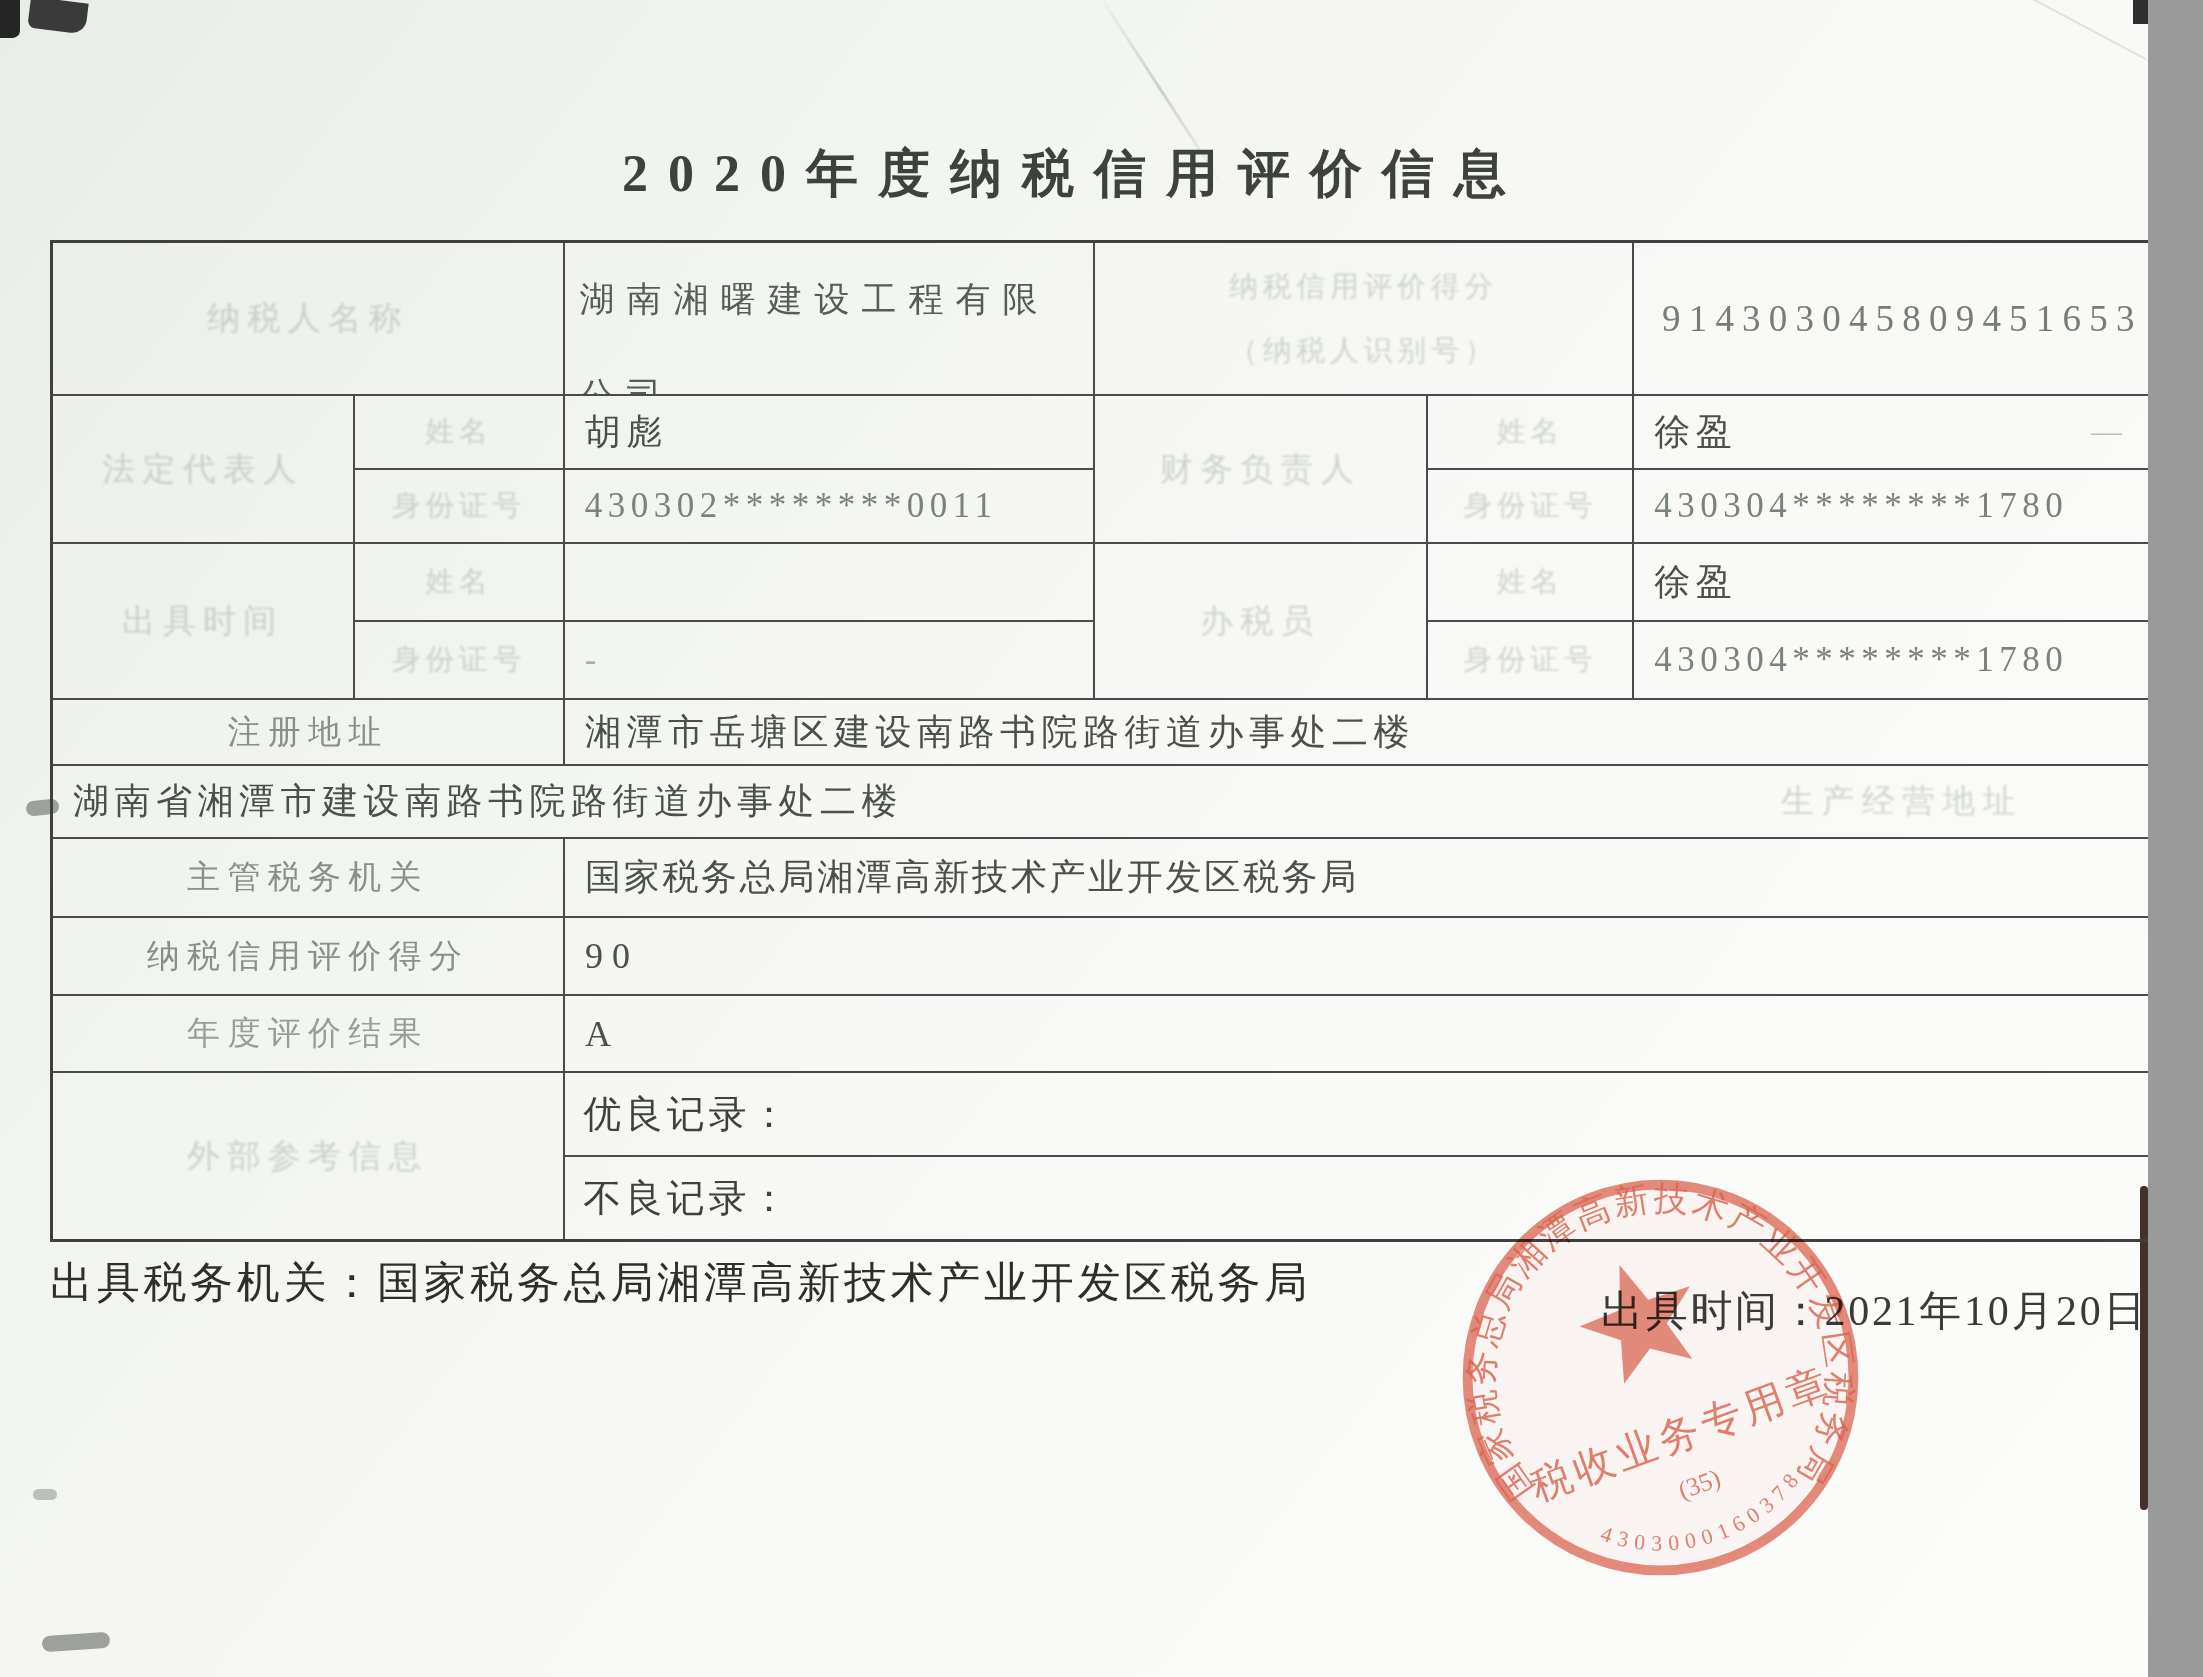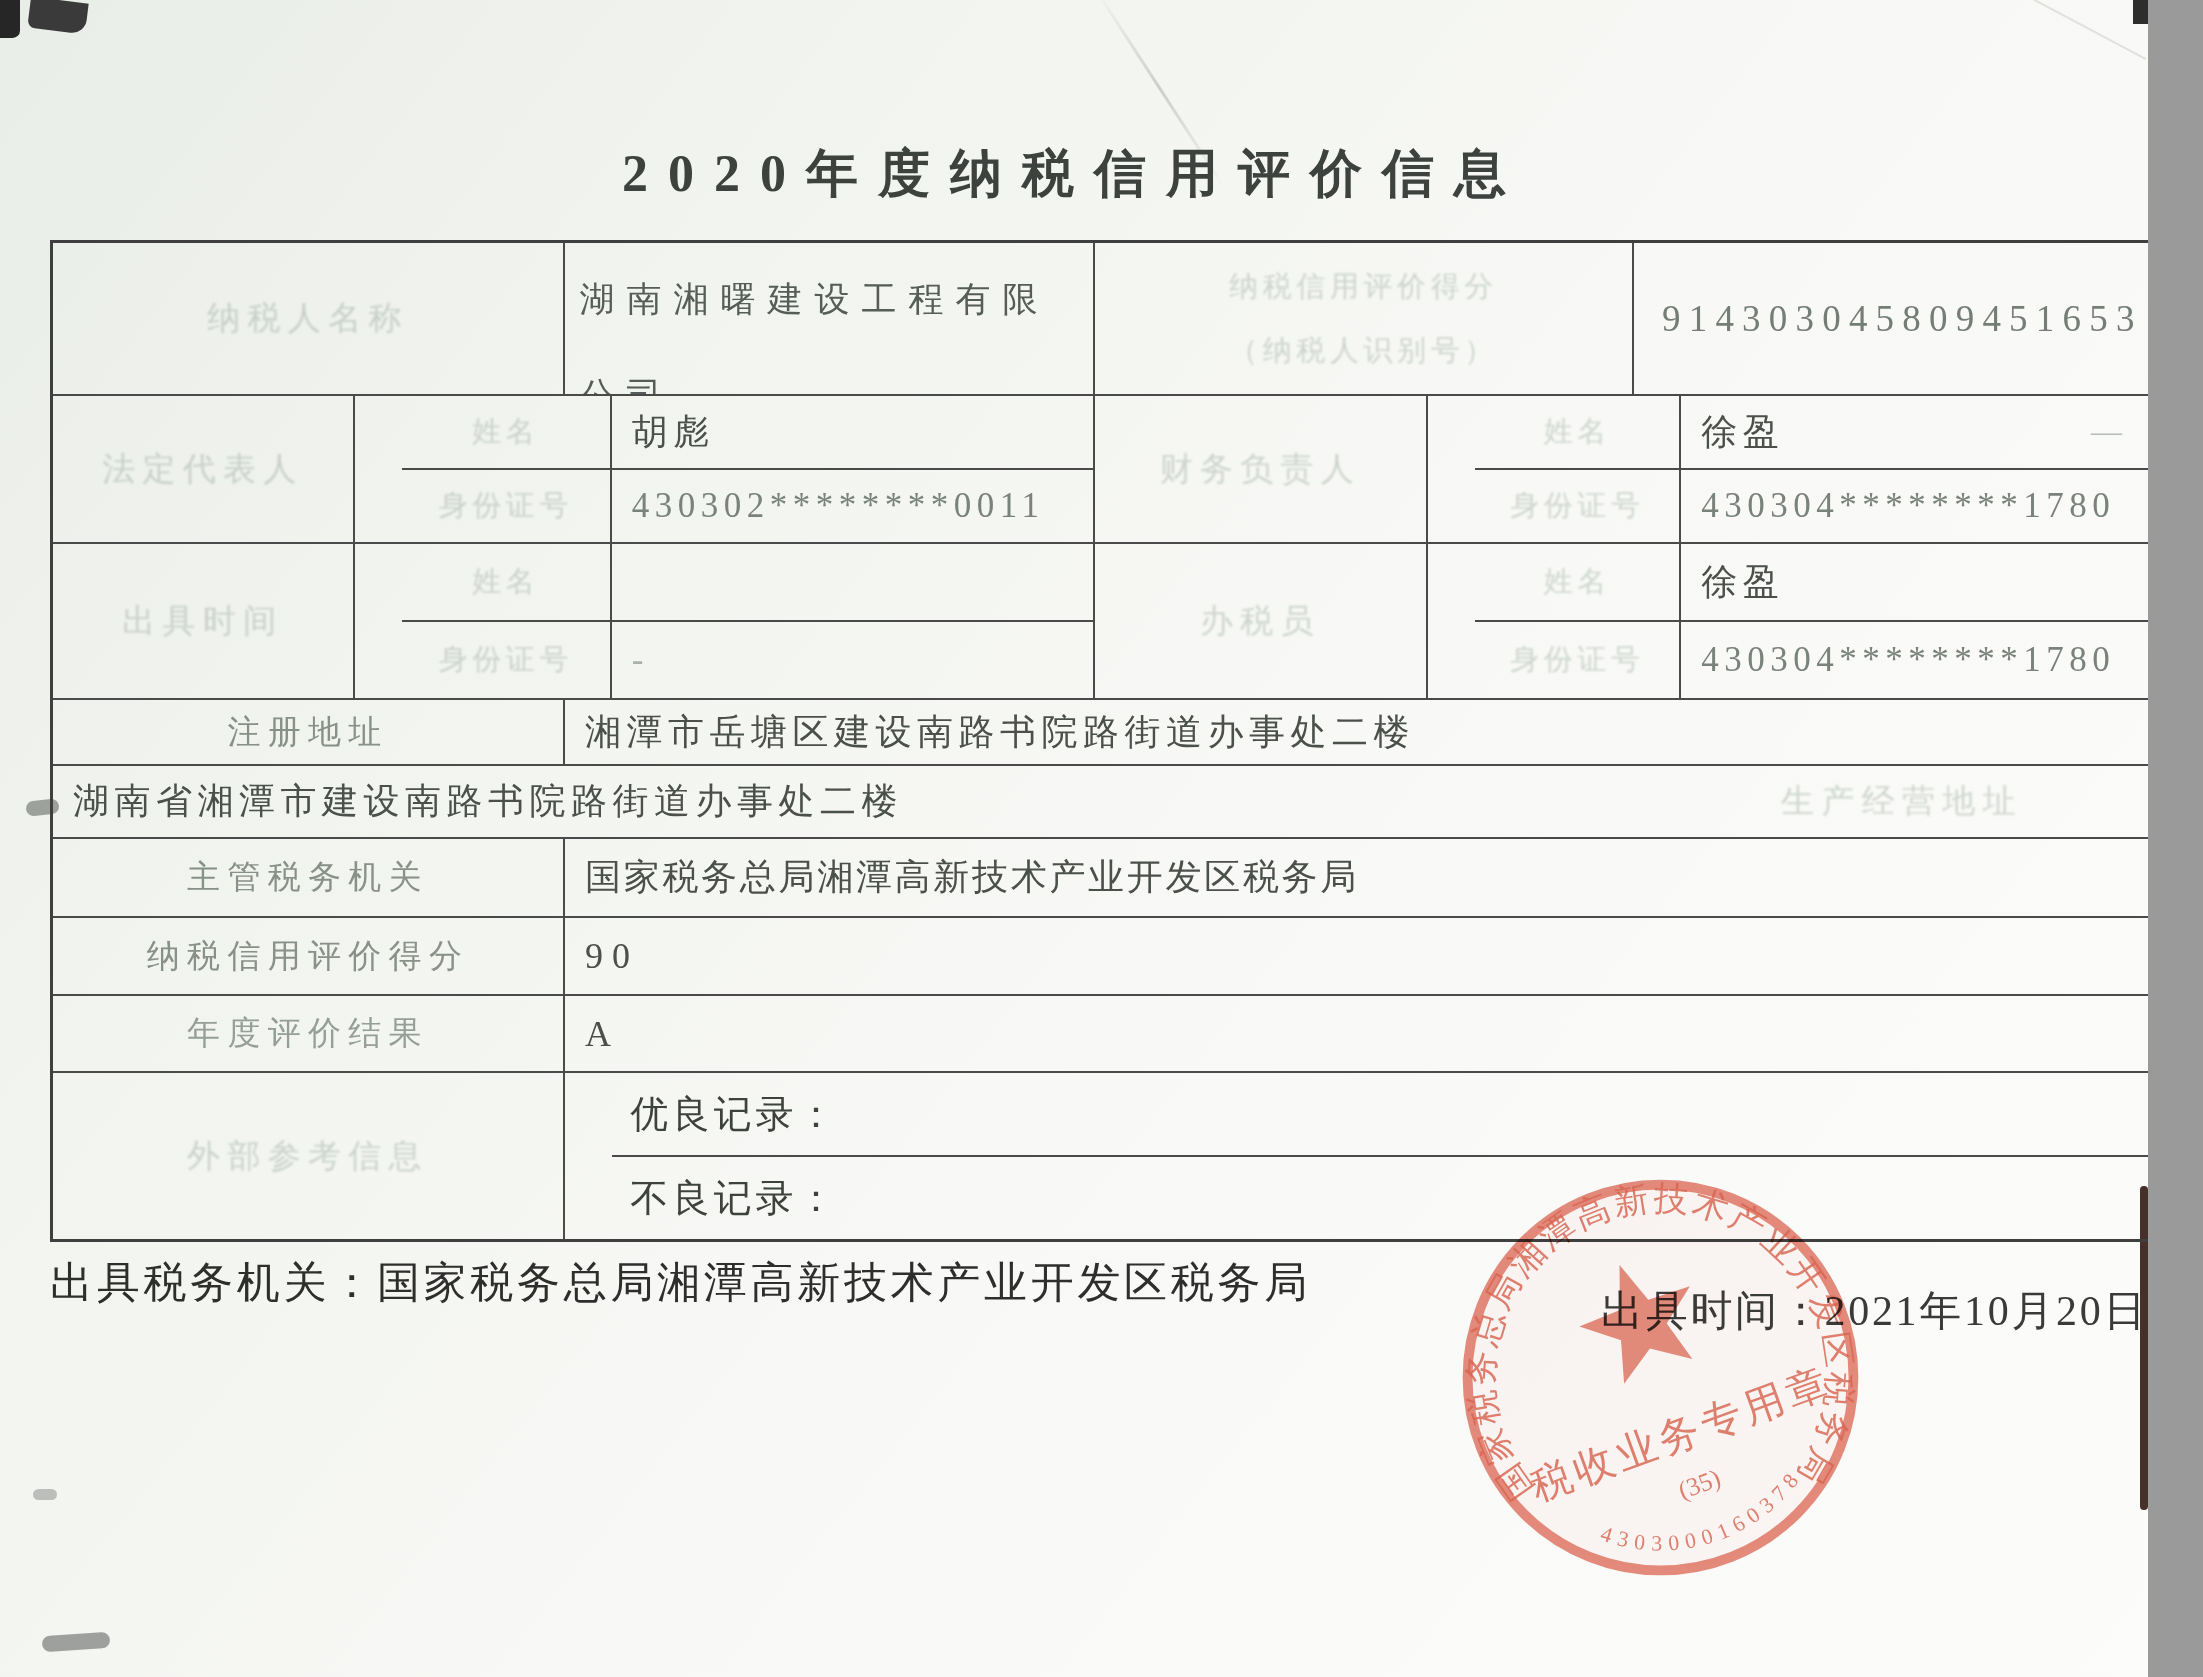--- a/index.html
+++ b/index.html
@@ -19,21 +19,21 @@
   .doc-table{
     position:absolute;left:50px;top:240px;width:2106px;
     border:3.7px solid #3f3f3f;box-sizing:content-box;
     filter:blur(0.4px);
   }
   .row{display:flex;border-bottom:2.7px solid #4a4a4a;}
   .row.no-bb{border-bottom:none;}
   .cell{display:flex;align-items:center;box-sizing:border-box;overflow:hidden;}
   .br{border-right:2.7px solid #4a4a4a;}
   .center{justify-content:center;text-align:center;}
-  .subcol{display:flex;flex-direction:column;box-sizing:border-box;padding-left:47px;}
+  .subcol{display:flex;flex-direction:column;box-sizing:border-box;}
   .subrow{display:flex;flex:1;}
   .subrow.bb{border-bottom:2.7px solid #4a4a4a;}
   
   .lbl{font-size:33px;letter-spacing:7.3px;color:#7e8a81;opacity:.8;}
   .lbl.faint{opacity:.4;filter:blur(0.9px);color:#91a095;}
   .lbl.med{opacity:.85;color:#767f76;}
   .lbl.sm{font-size:29px;letter-spacing:4.6px;}
   .val{font-size:36px;letter-spacing:5.5px;color:#4b504b;padding-left:20px;}
   .company{font-size:35px;letter-spacing:12px;line-height:96px;width:516px;
            word-break:break-all;padding-left:14.6px;padding-top:9px;color:#565d58;}

